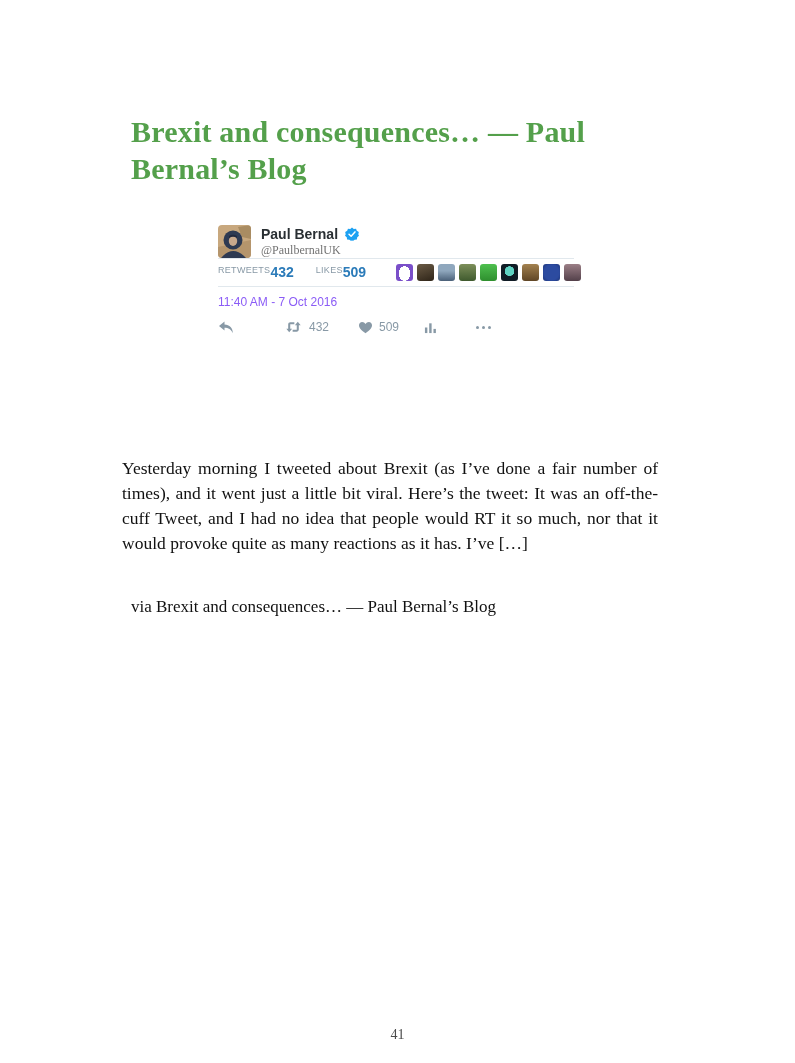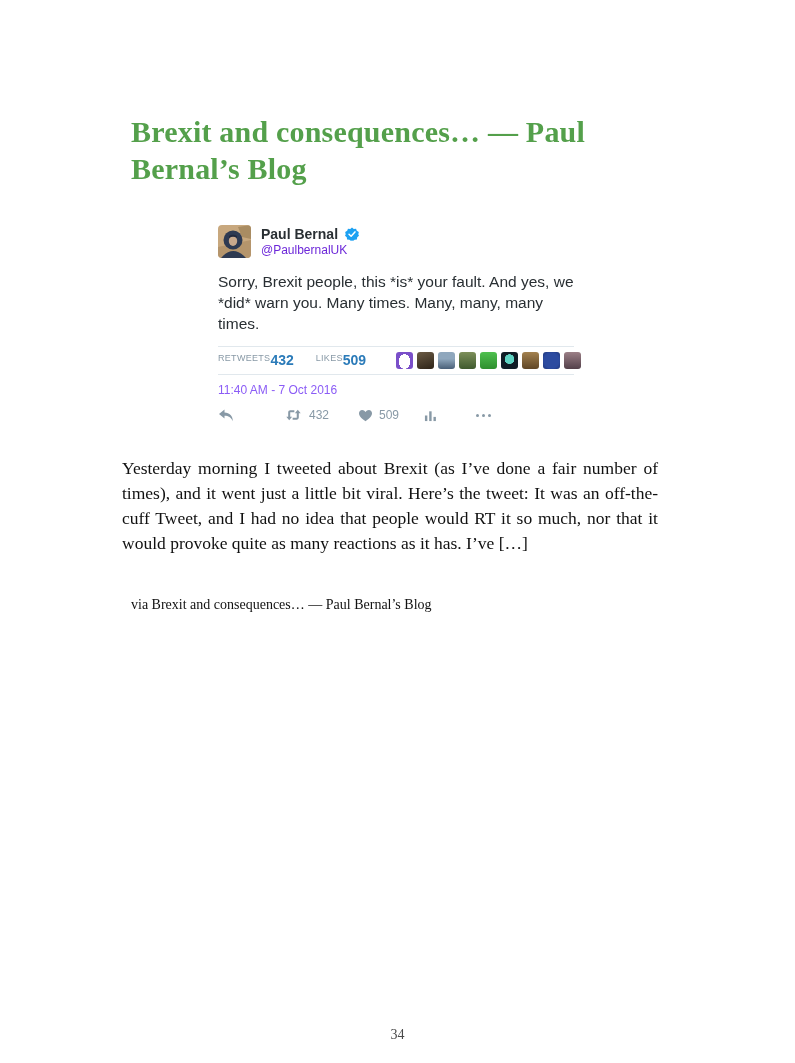--- a/index.html
+++ b/index.html
@@ -56,22 +56,23 @@
   .id-block { margin-left: 10px; padding-top: 1px; }
   .name-row { display: flex; align-items: center; gap: 7px; }
   .author-name {
     font-size: 14px;
     font-weight: bold;
     color: #292f33;
   }
   .verified { width: 14px; height: 14px; display: inline-block; }
   .author-handle {
     font-size: 12px;
-    color: #6d28d9;
+    color: #737373;
     margin-top: 1px;
+    font-family: Liberation Serif, serif;
   }
   .tweet-text {
     margin-top: 13px;
     font-size: 15.5px;
     line-height: 21px;
     color: #292f33;
     font-weight: 400;
     padding-bottom: 12px;
   }
   .stats-row {
@@ -132,21 +133,21 @@
     font-size: 17.5px;
     line-height: 25px;
     color: #111111;
     text-align: justify;
   }
   .via-line {
     position: absolute;
     left: 131px;
     top: 585px;
     width: 536px;
-    font-size: 14px;
+    font-size: 17px;
     color: #111111;
   }
 
   .page-number {
     position: absolute;
     left: 0;
     top: 1015px;
     width: 100%;
     text-align: center;
     font-size: 14px;
@@ -180,21 +181,20 @@
             <svg width="14" height="14" viewBox="0 0 16 16">
               <path d="M8 0.5 L10 2.2 L12.6 1.9 L13.5 4.4 L15.8 5.7 L15.2 8.3 L16 10 L14 11.8 L13.6 14.4 L11 14.6 L9 16 L8 15.2 L7 16 L5 14.6 L2.4 14.4 L2 11.8 L0 10 L0.8 8.3 L0.2 5.7 L2.5 4.4 L3.4 1.9 L6 2.2 Z" fill="#1da1f2"></path>
               <path d="M4.6 8.3 L7 10.6 L11.4 5.6" stroke="#ffffff" stroke-width="1.7" fill="none" stroke-linecap="round" stroke-linejoin="round"></path>
             </svg>
           </span>
         </div>
         <div class="author-handle">@PaulbernalUK</div>
       </div>
     </div>
 
-    <p class="tweet-text">Sorry, Brexit people, this *is* your fault. And yes, we *did* warn you. Many times. Many, many, many times.</p>
 
     <div class="stats-row">
       <div class="stat">
         <span class="stat-label">RETWEETS</span>
         <span class="stat-value">432</span>
       </div>
       <div class="stat">
         <span class="stat-label">LIKES</span>
         <span class="stat-value">509</span>
       </div>
@@ -255,15 +255,15 @@
             <i></i>
           </span>
       </div>
     </div>
   </div>
 
   <p class="body-text">Yesterday morning I tweeted about Brexit (as I’ve done a fair number of times), and it went just a little bit viral. Here’s the tweet: It was an off-the-cuff Tweet, and I had no idea that people would RT it so much, nor that it would provoke quite as many reactions as it has. I’ve […]</p>
 
   <p class="via-line">via Brexit and consequences… — Paul Bernal’s Blog</p>
 
-  <div class="page-number">34</div>
+  <div class="page-number">41</div>
 
 </div>
 
 </body></html>

